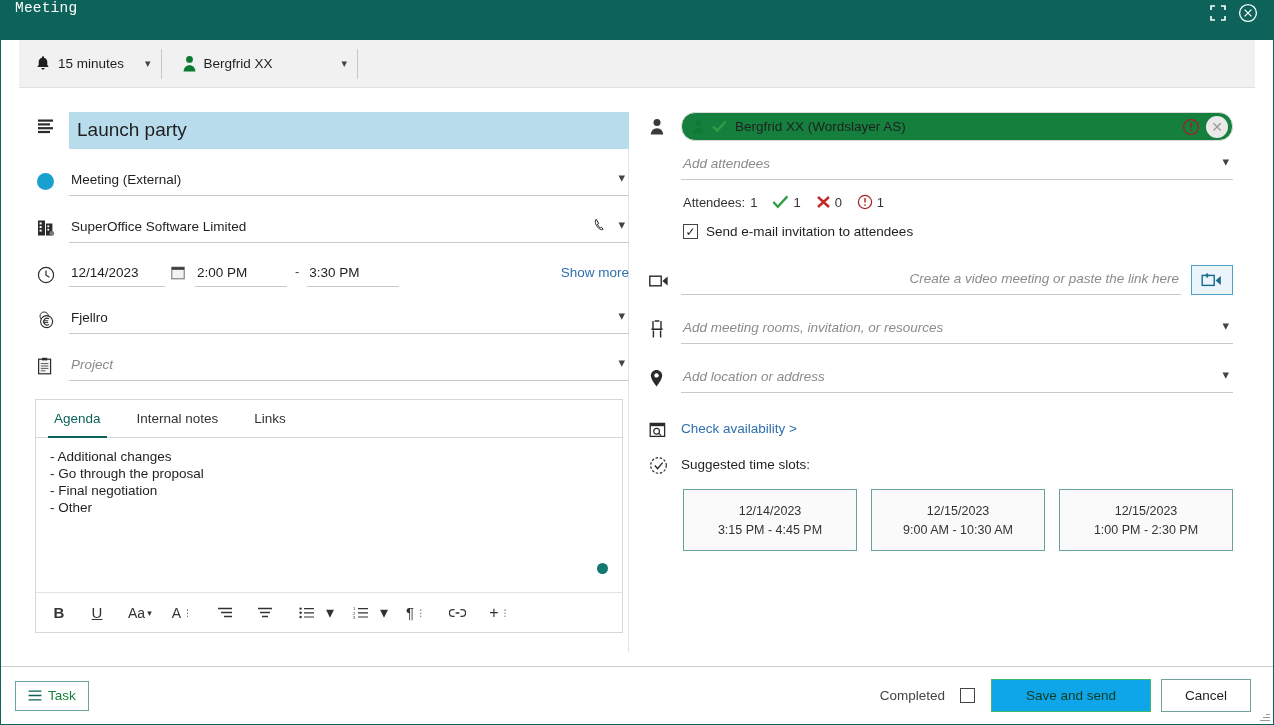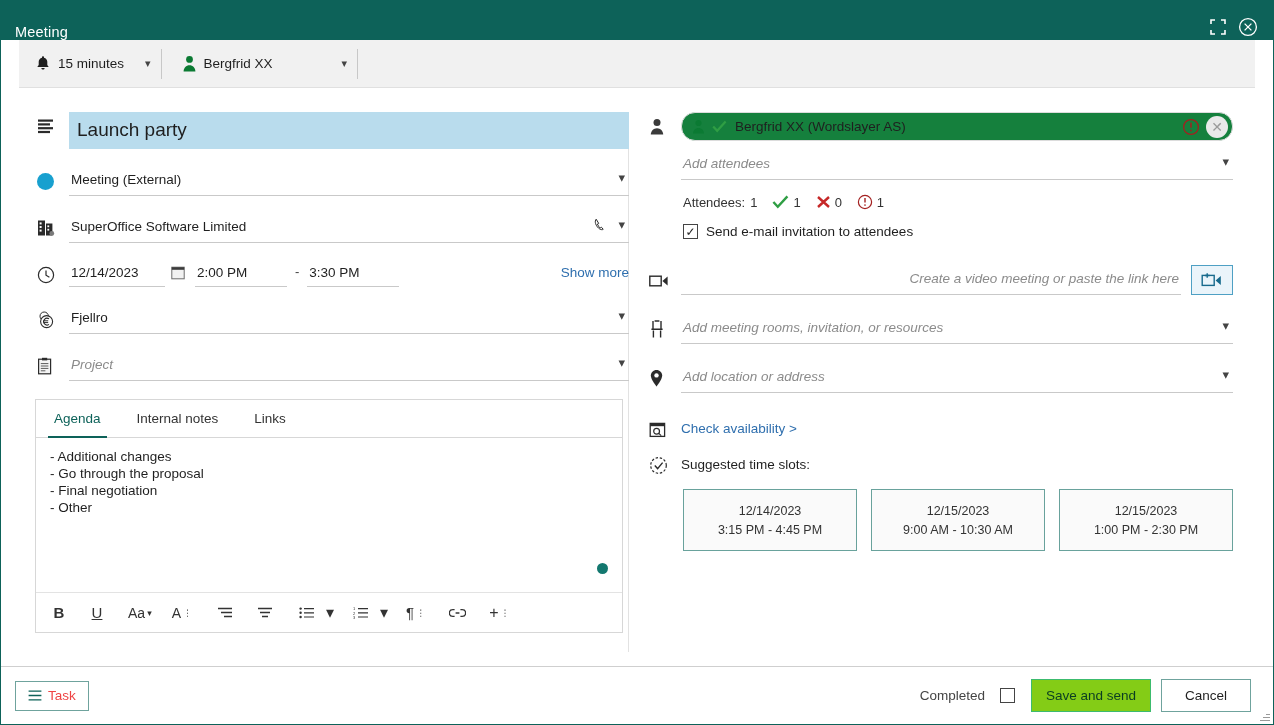--- a/index.html
+++ b/index.html
@@ -19,23 +19,24 @@
     display: flex;
     flex-direction: column;
   }
 
   
   .titlebar {
     height: 40px;
     background: #0d6259;
     color: #ffffff;
     display: flex;
-    align-items: flex-end;
+    align-items: flex-start;
     padding: 0 12px 0 14px;
     flex: 0 0 40px;
+    font-family: Liberation Mono, monospace;
   }
   .titlebar .title {
     font-size: 14.5px;
     letter-spacing: .2px;
   }
   .titlebar .spacer { flex: 1; }
   .tb-icon {
     width: 26px; height: 26px;
     display: flex; align-items: center; justify-content: center;
     margin-left: 4px;
@@ -295,30 +296,30 @@
     display: flex; align-items: center;
     padding: 0 22px 0 14px;
     position: relative;
   }
   .task-btn {
     border: 1px solid #6fa39d;
     background: #fff;
     height: 30px;
     padding: 0 12px;
     display: flex; align-items: center; gap: 6px;
-    font-size: 13.5px; color: #ef4444;
+    font-size: 13.5px; color: #15803d;
     cursor: pointer;
   }
   .fspacer { flex: 1; }
   .completed-label { font-size: 13.5px; color: #444; margin-right: 15px; }
   .btn-primary {
-    background: #84cc16;
+    background: #0ea5e9;
     border: 1px solid #3cbb6e;
     height: 33px;
-    width: 120px;
+    width: 160px;
     display:flex; align-items:center; justify-content:center;
     font-size: 13.5px; color: #0a3d22;
     cursor: pointer;
     margin-left: 16px;
   }
   .btn-secondary {
     background: #fff;
     border: 1px solid #6fa39d;
     height: 33px;
     width: 90px;

